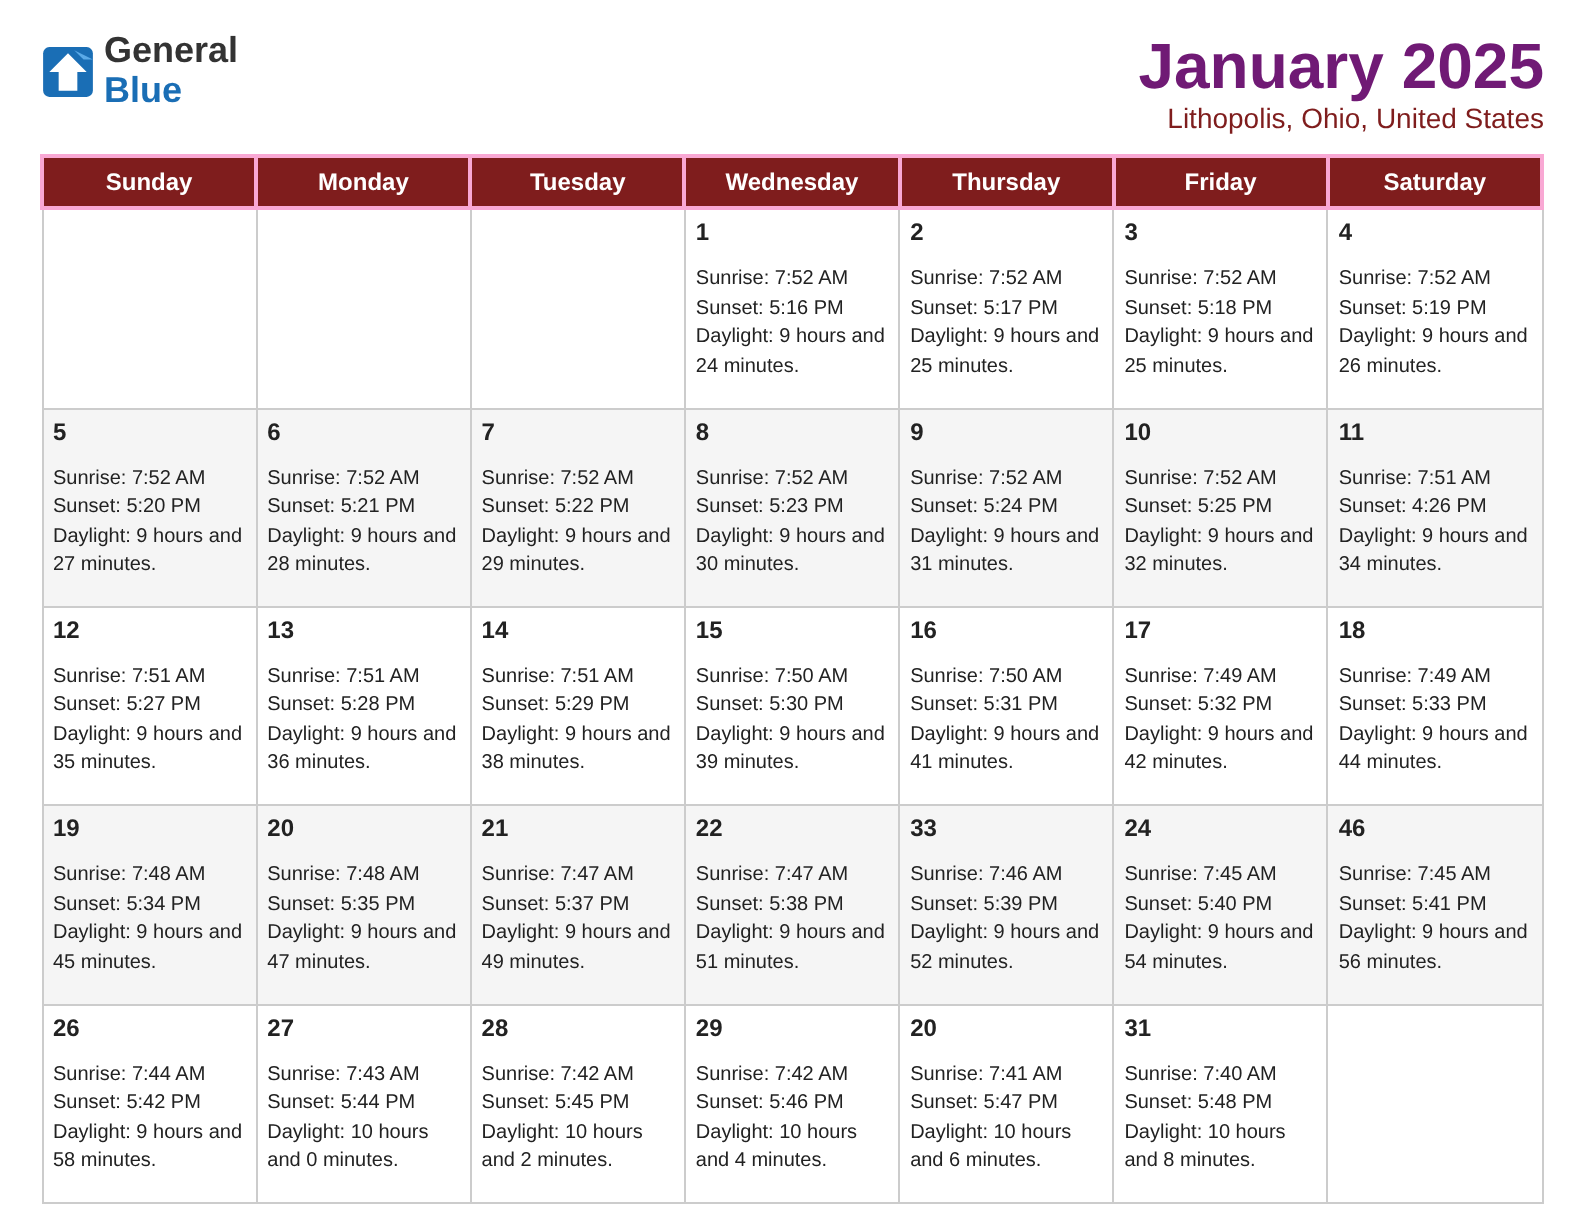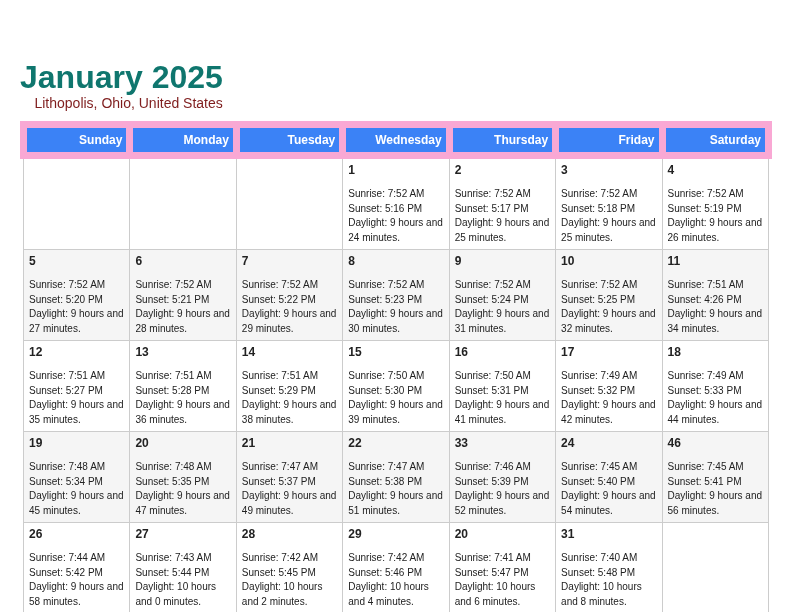--- a/index.html
+++ b/index.html
@@ -38,43 +38,42 @@
     .logo-icon {
       width: 28px;
       height: 28px;
     }
     .title-block {
       text-align: right;
     }
     .month-title {
       font-size: 32px;
       font-weight: bold;
-      color: #0f766e;
+      color: #701a75;
       line-height: 1.1;
-      margin-top: 44px;
     }
     .location {
       font-size: 14px;
       color: #7f1d1d;
     }
     .calendar {
       flex: 1;
       border: 1px solid #ccc;
       border-collapse: collapse;
       width: 100%;
       table-layout: fixed;
     }
     .calendar thead tr th {
-      background-color: #3b82f6;
+      background-color: #7f1d1d;
       color: #fff;
       font-size: 12px;
       font-weight: bold;
       padding: 5px 4px;
-      text-align: right;
-      border: 7px solid #f9a8d4;
+      text-align: center;
+      border: 2px solid #f9a8d4;
     }
     .calendar tbody tr td {
       border: 1px solid #ccc;
       vertical-align: top;
       padding: 4px 5px;
       font-size: 10.5px;
       color: #222;
       height: 85px;
       background: #fff;
     }
@@ -95,20 +94,31 @@
     }
     .empty-cell {
       background: #f9f9f9;
     }
   </style>
 </head>
 <body>
 
 <div class="page">
   <div class="header">
+    <div class="logo">
+      <svg class="logo-icon" viewBox="0 0 36 36">
+        <rect x="2" y="2" width="32" height="32" rx="4" fill="#1a6eb5"></rect>
+        <polygon points="18,6 30,18 24,18 24,30 12,30 12,18 6,18" fill="white"></polygon>
+        <polygon points="22,4 34,10 28,10" fill="#5baae8"></polygon>
+      </svg>
+      <div class="logo-text">
+        <span class="logo-general">General</span><br>
+        <span class="logo-blue">Blue</span>
+      </div>
+    </div>
     <div class="title-block">
       <div class="month-title">January 2025</div>
       <div class="location">Lithopolis, Ohio, United States</div>
     </div>
   </div>
 
   <table class="calendar">
     <thead>
       <tr>
         <th>Sunday</th>

